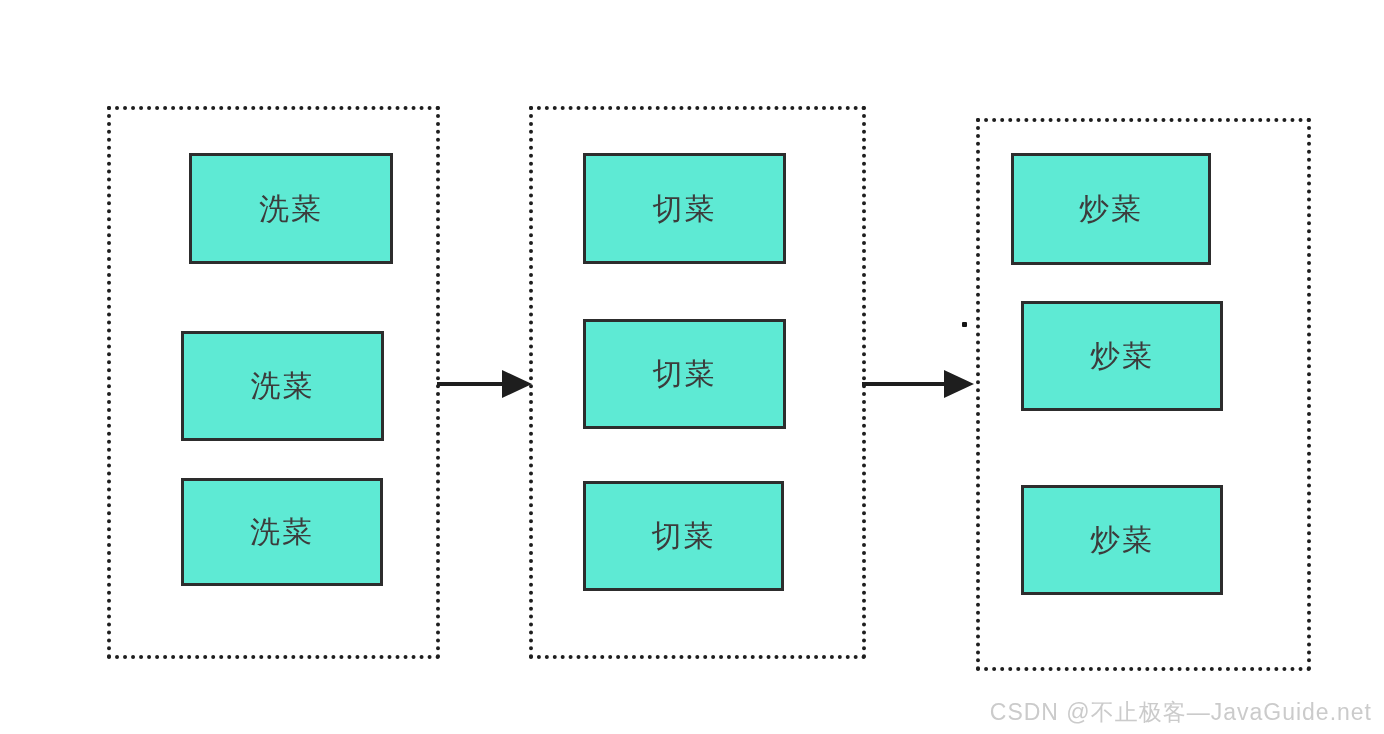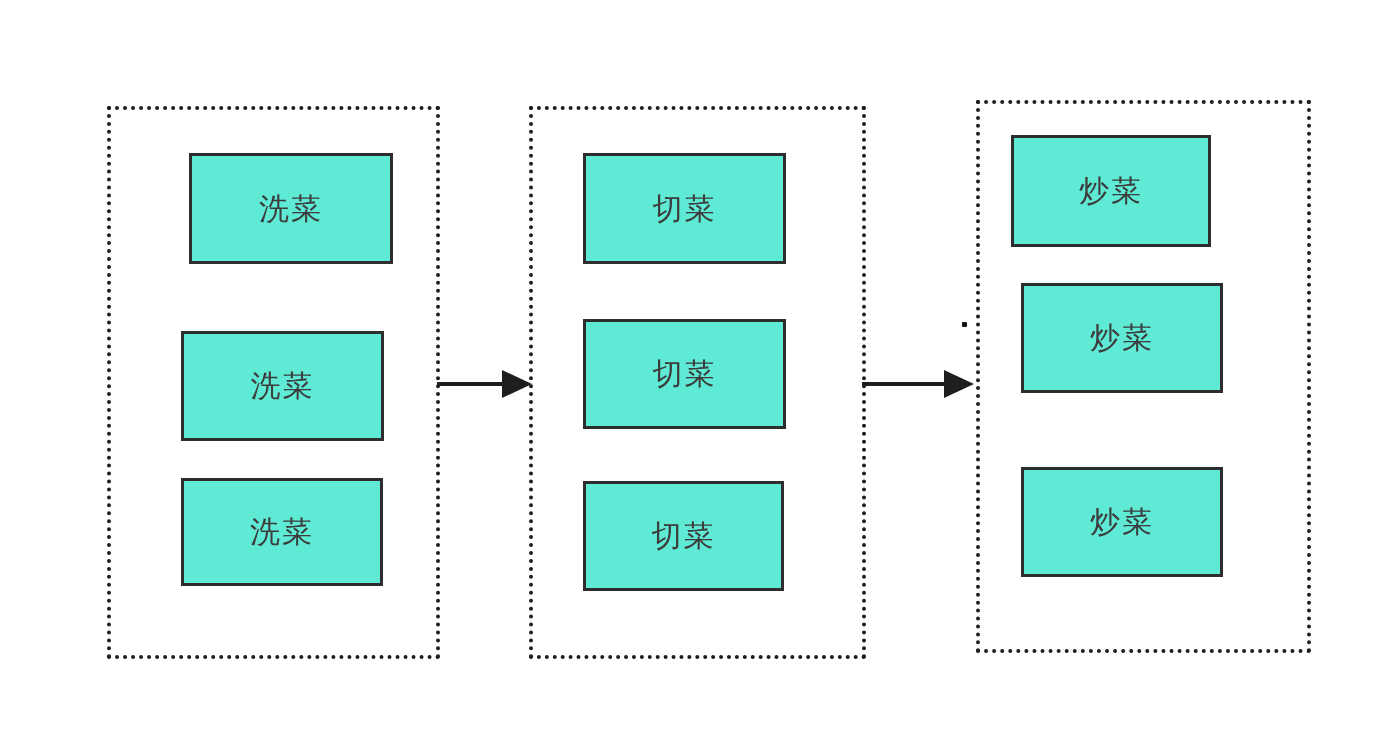--- a/index.html
+++ b/index.html
@@ -16,21 +16,21 @@
     font-family: "Liberation Sans", "DejaVu Sans", sans-serif;
   }
   .stage {
     position: absolute;
     border: 4px dotted #1e1e1e;
     background: transparent;
     box-sizing: border-box;
   }
   .stage-wash { left: 107px; top: 106px; width: 333px; height: 553px; }
   .stage-cut  { left: 529px; top: 106px; width: 337px; height: 553px; font-family: Liberation Serif, serif; }
-  .stage-fry  { left: 976px; top: 100px; width: 335px; height: 553px; }
+  .stage-fry  { left: 976px; top: 118px; width: 335px; height: 553px; }
 
   .task-box {
     position: absolute;
     border: 3px solid #2d2d2d;
     background: #5eead4;
     display: flex;
     align-items: center;
     justify-content: center;
     box-sizing: border-box;
   }
@@ -131,14 +131,15 @@
     <div class="task-box b2">
       <span class="task-label">炒菜</span>
     </div>
     <div class="task-box b3">
       <span class="task-label">炒菜</span>
     </div>
   </div>
 
   <div class="stray-dot"></div>
 
+  <div class="watermark">CSDN @不止极客—JavaGuide.net</div>
 
 </div>
 
 </body></html>

